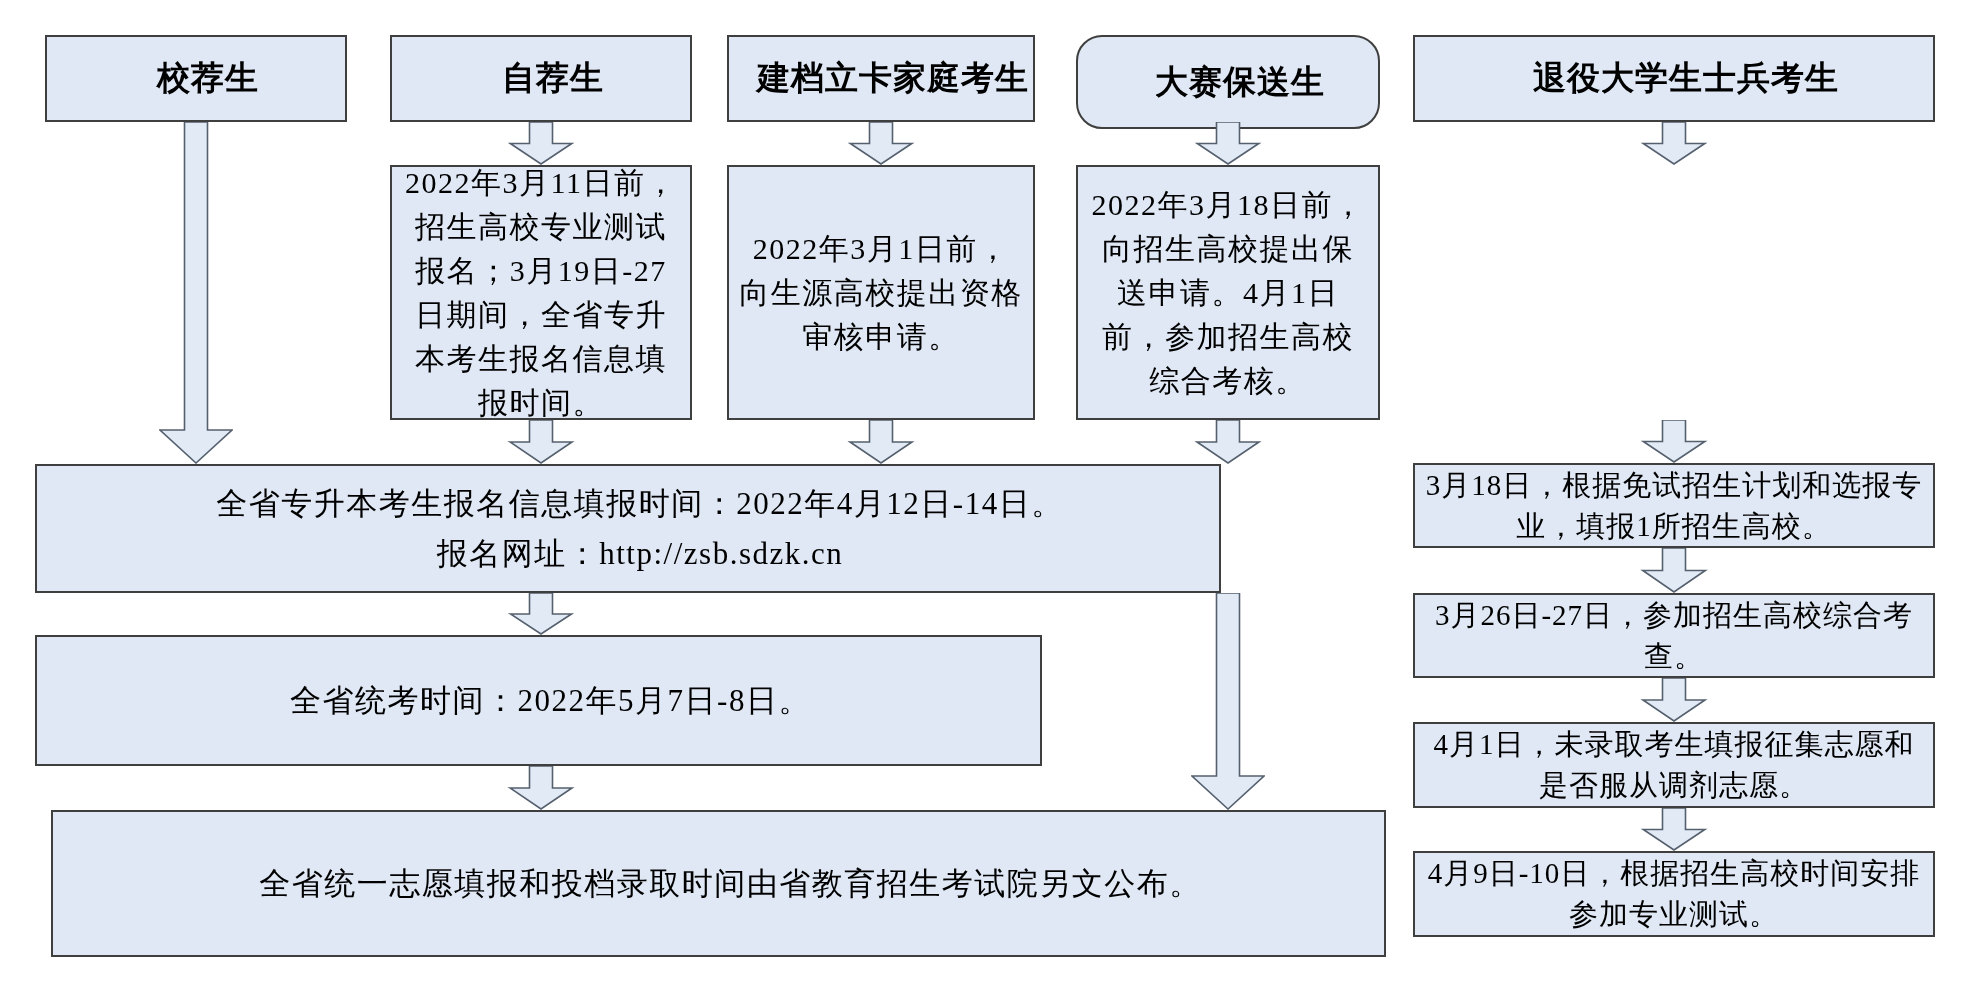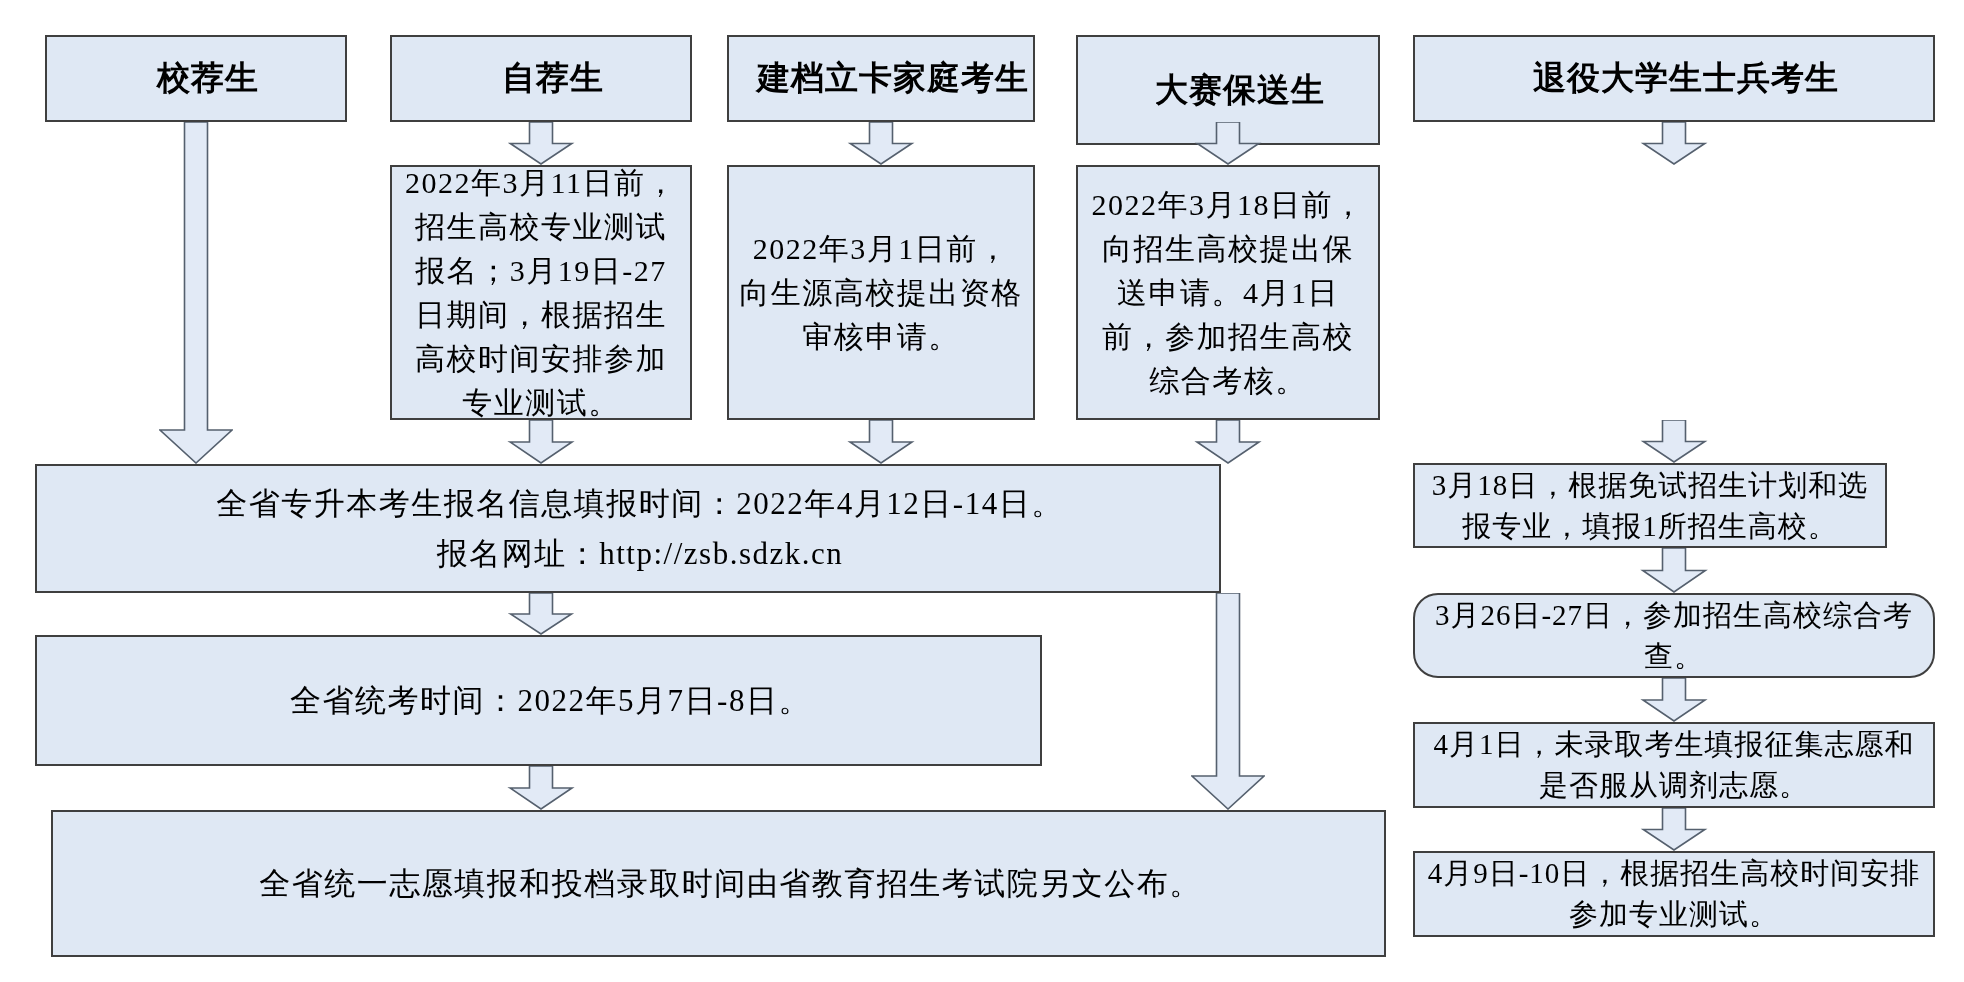--- a/index.html
+++ b/index.html
@@ -66,21 +66,21 @@
 
   <div class="node header-node" style="left:45px;top:35px;width:302px;height:87px;">
     <span>校荐生</span>
   </div>
   <div class="node header-node" style="left:390px;top:35px;width:302px;height:87px;">
     <span>自荐生</span>
   </div>
   <div class="node header-node" style="left:727px;top:35px;width:308px;height:87px;">
     <span>建档立卡家庭考生</span>
   </div>
-  <div class="node header-node" style="left:1076px;top:35px;width:304px;height:110px;">
+  <div class="node header-node" style="left:1076px;top:35px;width:304px;height:94px;border-radius:26px;">
     <span>大赛保送生</span>
   </div>
   <div class="node header-node" style="left:1413px;top:35px;width:522px;height:87px;">
     <span>退役大学生士兵考生</span>
   </div>
 
   <div class="block-arrow" style="left:159px;top:122px;width:74px;height:342px;">
       <svg width="74" height="342" viewBox="0 0 74 342">
         <polygon points="25.5,0 48.5,0 48.5,308 73,308 37,341 1,308 25.5,308" fill="#e2eaf6" stroke="#55606e" stroke-width="1.6"></polygon>
       </svg>
@@ -100,21 +100,21 @@
         <polygon points="25.5,0 48.5,0 48.5,21.5 67.8,21.5 37,42 6.3,21.5 25.5,21.5" fill="#e2eaf6" stroke="#55606e" stroke-width="1.6"></polygon>
       </svg>
     </div>
   <div class="block-arrow" style="left:1637px;top:122px;width:74px;height:43px;">
       <svg width="74" height="43" viewBox="0 0 74 43">
         <polygon points="25.5,0 48.5,0 48.5,21.5 67.8,21.5 37,42 6.3,21.5 25.5,21.5" fill="#e2eaf6" stroke="#55606e" stroke-width="1.6"></polygon>
       </svg>
     </div>
 
   <div class="node detail-node" style="left:390px;top:165px;width:302px;height:255px;">
-    <span>2022年3月11日前，招生高校专业测试报名；3月19日-27日期间，根据招生高校时间安排参加专业测试。</span>
+    <span>2022年3月11日前，招生高校专业测试报名；3月19日-27日期间，全省专升本考生报名信息填报时间。</span>
   </div>
   <div class="node detail-node" style="left:727px;top:165px;width:308px;height:255px;">
     <span>2022年3月1日前，向生源高校提出资格审核申请。</span>
   </div>
   <div class="node detail-node" style="left:1076px;top:165px;width:304px;height:255px;">
     <span>2022年3月18日前，向招生高校提出保送申请。4月1日前，参加招生高校综合考核。</span>
   </div>
 
   <div class="block-arrow" style="left:504px;top:420px;width:74px;height:44px;">
       <svg width="74" height="44" viewBox="0 0 74 44">
@@ -161,30 +161,30 @@
   <div class="block-arrow" style="left:504px;top:766px;width:74px;height:44px;">
       <svg width="74" height="44" viewBox="0 0 74 44">
         <polygon points="25.5,0 48.5,0 48.5,22 68,22 37,43 6,22 25.5,22" fill="#e2eaf6" stroke="#55606e" stroke-width="1.6"></polygon>
       </svg>
     </div>
 
   <div class="node wide-node" style="left:51px;top:810px;width:1335px;height:147px;">
     <div>全省统一志愿填报和投档录取时间由省教育招生考试院另文公布。</div>
   </div>
 
-  <div class="node step-node" style="left:1413px;top:463px;width:474px;height:85px;">
+  <div class="node step-node" style="left:1413px;top:463px;width:522px;height:85px;">
     <span>3月18日，根据免试招生计划和选报专业，填报1所招生高校。</span>
   </div>
   <div class="block-arrow" style="left:1637px;top:548px;width:74px;height:45px;">
       <svg width="74" height="45" viewBox="0 0 74 45">
         <polygon points="25.5,0 48.5,0 48.5,22.5 68.3,22.5 37,44 5.8,22.5 25.5,22.5" fill="#e2eaf6" stroke="#55606e" stroke-width="1.6"></polygon>
       </svg>
     </div>
 
-  <div class="node step-node" style="left:1413px;top:593px;width:522px;height:85px;border-radius:25px;">
+  <div class="node step-node" style="left:1413px;top:593px;width:522px;height:85px;">
     <span>3月26日-27日，参加招生高校综合考查。</span>
   </div>
   <div class="block-arrow" style="left:1637px;top:678px;width:74px;height:44px;">
       <svg width="74" height="44" viewBox="0 0 74 44">
         <polygon points="25.5,0 48.5,0 48.5,22 68,22 37,43 6,22 25.5,22" fill="#e2eaf6" stroke="#55606e" stroke-width="1.6"></polygon>
       </svg>
     </div>
 
   <div class="node step-node" style="left:1413px;top:722px;width:522px;height:86px;">
     <span>4月1日，未录取考生填报征集志愿和是否服从调剂志愿。</span>

